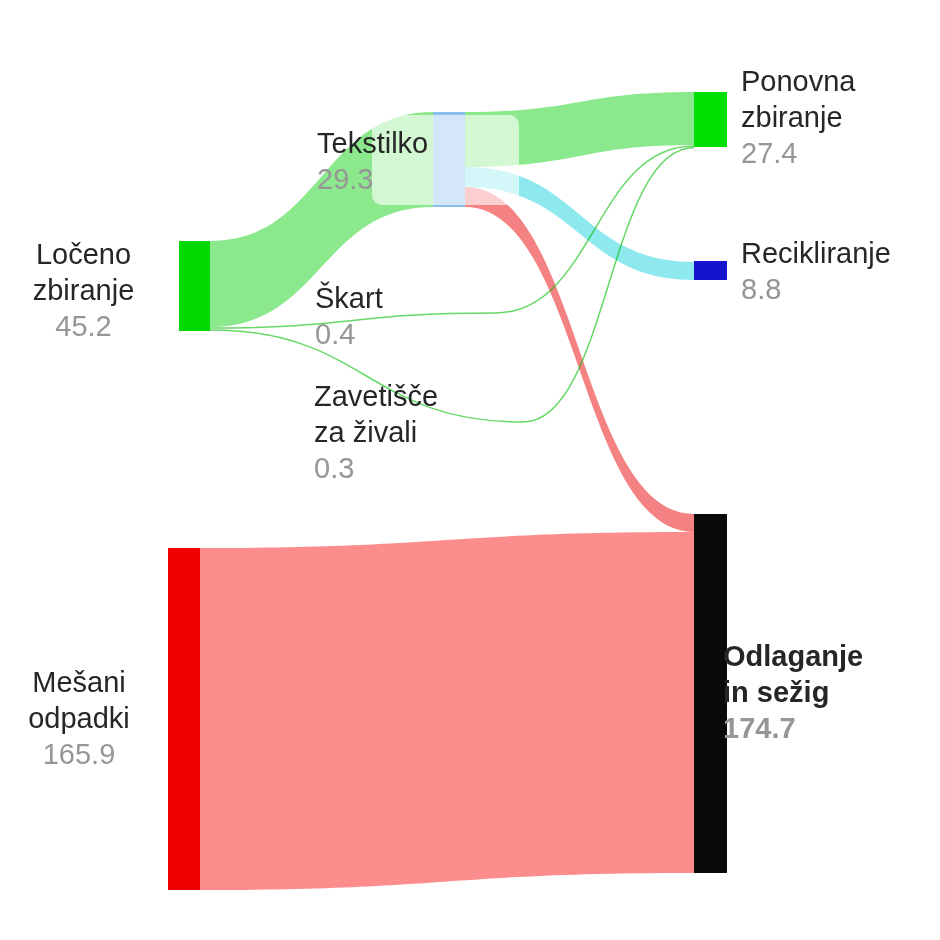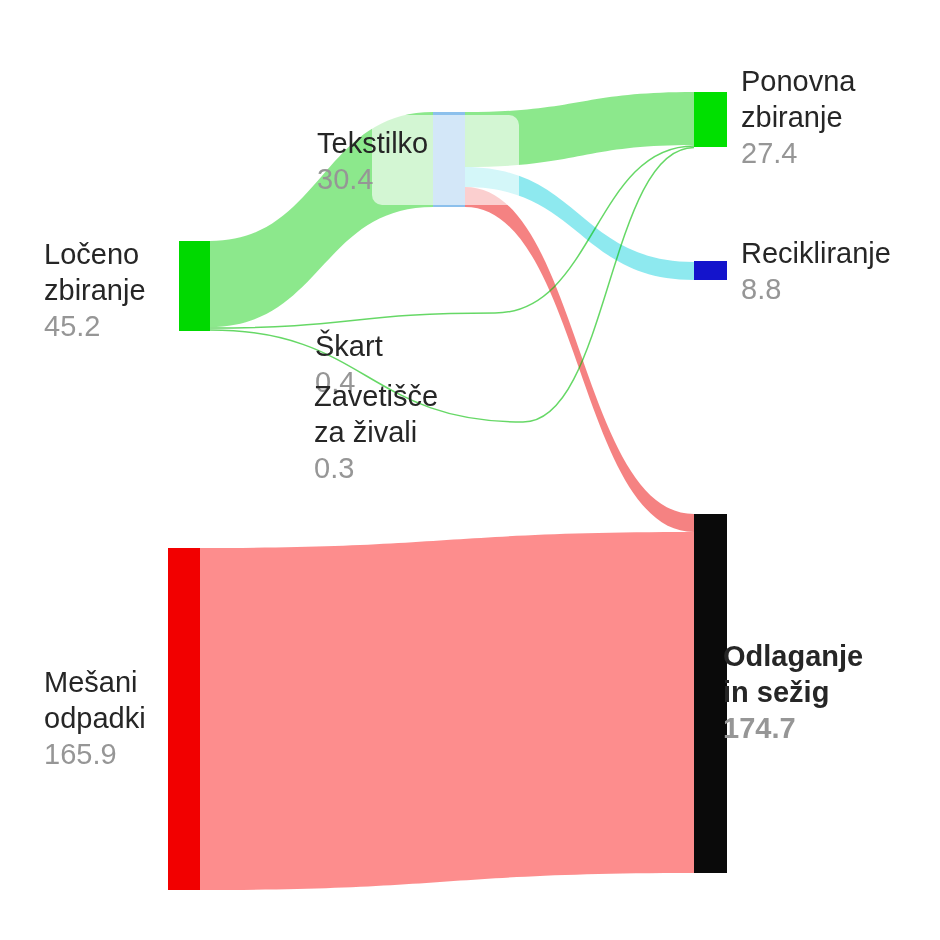--- a/index.html
+++ b/index.html
@@ -3,27 +3,27 @@
 <meta charset="utf-8">
 <style>
   html,body{margin:0;padding:0;background:#ffffff;}
   body{width:940px;height:940px;overflow:hidden;}
   .stage{position:relative;width:940px;height:940px;background:#ffffff;
          font-family:"Liberation Sans","DejaVu Sans",sans-serif;}
   .stage svg{position:absolute;left:0;top:0;}
   .node-label{position:absolute;font-size:29px;line-height:36px;color:#262626;}
   .node-name{display:block;white-space:pre-line;}
   .node-value{display:block;color:#969696;}
-  .align-right{text-align:left;padding-left:44px;}
+  .align-right{text-align:center;}
   .align-center{}
   .align-left{text-align:left;}
   #lbl-loceno{left:0;width:167px;top:236px;}
   #lbl-mesani{left:0;width:158px;top:664px;}
   #lbl-tekstilko{left:317px;width:260px;top:125px;}
-  #lbl-skart{left:315px;width:260px;top:280px;margin-top:48px;}
+  #lbl-skart{left:315px;width:260px;top:280px;}
   #lbl-zavetisce{left:314px;width:260px;top:378px;}
   #lbl-ponovna{left:741px;width:199px;top:63px;}
   #lbl-recikliranje{left:741px;width:199px;top:235px;}
   #lbl-odlaganje{left:723px;width:199px;top:638px;font-weight:bold;}
 </style>
 </head>
 <body>
 
 <div class="stage">
   <svg id="sankey-svg" width="940" height="940" viewBox="0 0 940 940">
@@ -46,21 +46,21 @@
     </svg>
 
   <div class="node-label align-right" id="lbl-loceno">
     <span class="node-name">Ločeno
 zbiranje</span>
     <span class="node-value">45.2</span>
   </div>
 
   <div class="node-label align-center" id="lbl-tekstilko">
     <span class="node-name">Tekstilko</span>
-    <span class="node-value">30.4</span>
+    <span class="node-value">29.3</span>
   </div>
 
   <div class="node-label align-center" id="lbl-skart">
     <span class="node-name">Škart</span>
     <span class="node-value">0.4</span>
   </div>
 
   <div class="node-label align-center" id="lbl-zavetisce">
     <span class="node-name">Zavetišče
 za živali</span>

